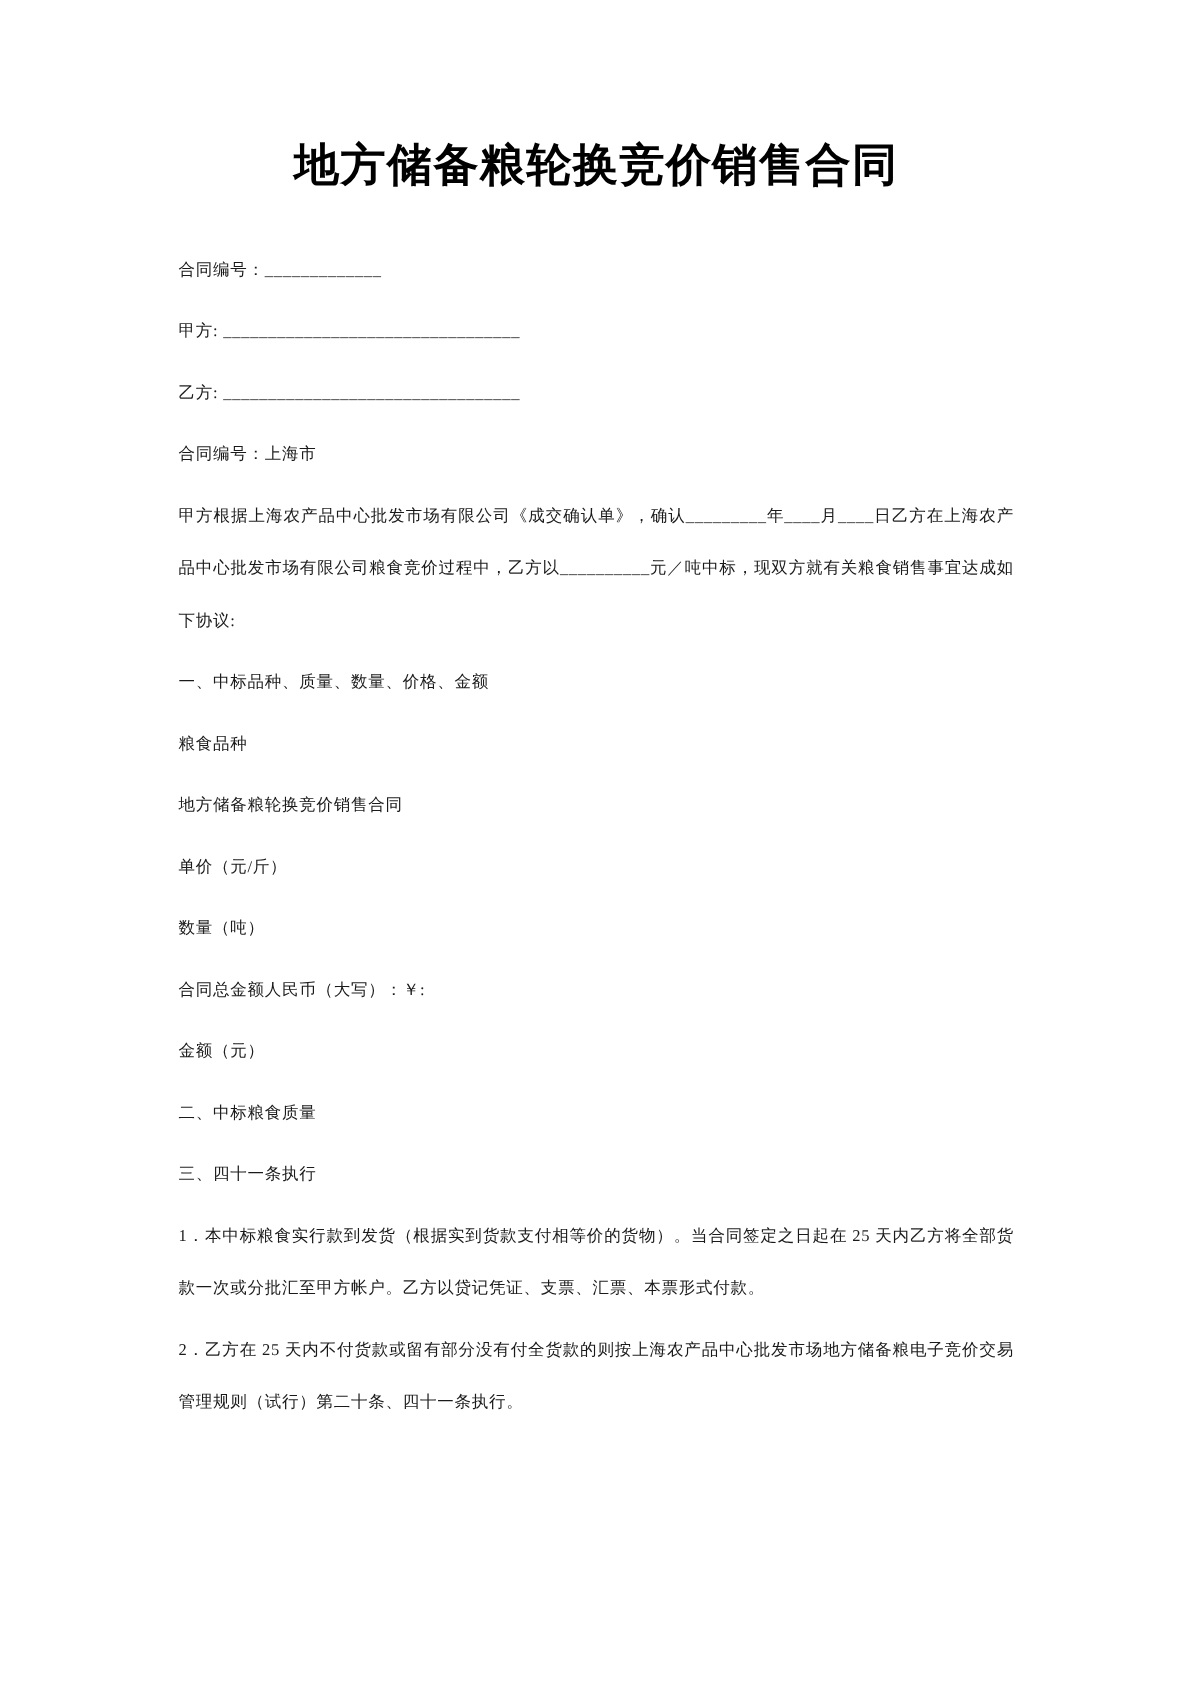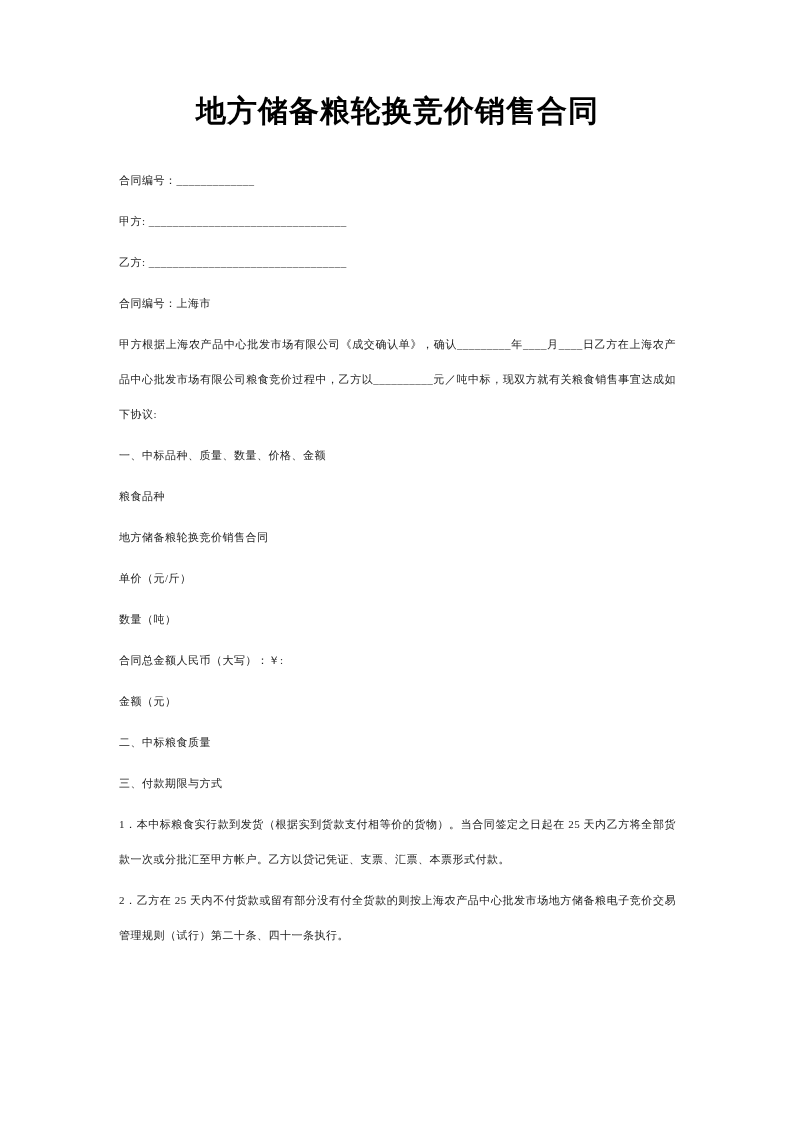--- a/index.html
+++ b/index.html
@@ -55,16 +55,16 @@
   <p class="para">一、中标品种、质量、数量、价格、金额</p>
   <p class="para">粮食品种</p>
   <p class="para">地方储备粮轮换竞价销售合同</p>
   <p class="para">单价（元/斤）</p>
   <p class="para">数量（吨）</p>
   <p class="para">合同总金额人民币（大写）：￥:</p>
   <p class="para">金额（元）</p>
 
   <p class="para">二、中标粮食质量</p>
 
-  <p class="para">三、付款期限与方式</p>
+  <p class="para">三、四十一条执行</p>
   <p class="para justify">1．本中标粮食实行款到发货（根据实到货款支付相等价的货物）。当合同签定之日起在 25 天内乙方将全部货款一次或分批汇至甲方帐户。乙方以贷记凭证、支票、汇票、本票形式付款。</p>
   <p class="para justify">2．乙方在 25 天内不付货款或留有部分没有付全货款的则按上海农产品中心批发市场地方储备粮电子竞价交易管理规则（试行）第二十条、四十一条执行。</p>
 </div>
 
 </body></html>

